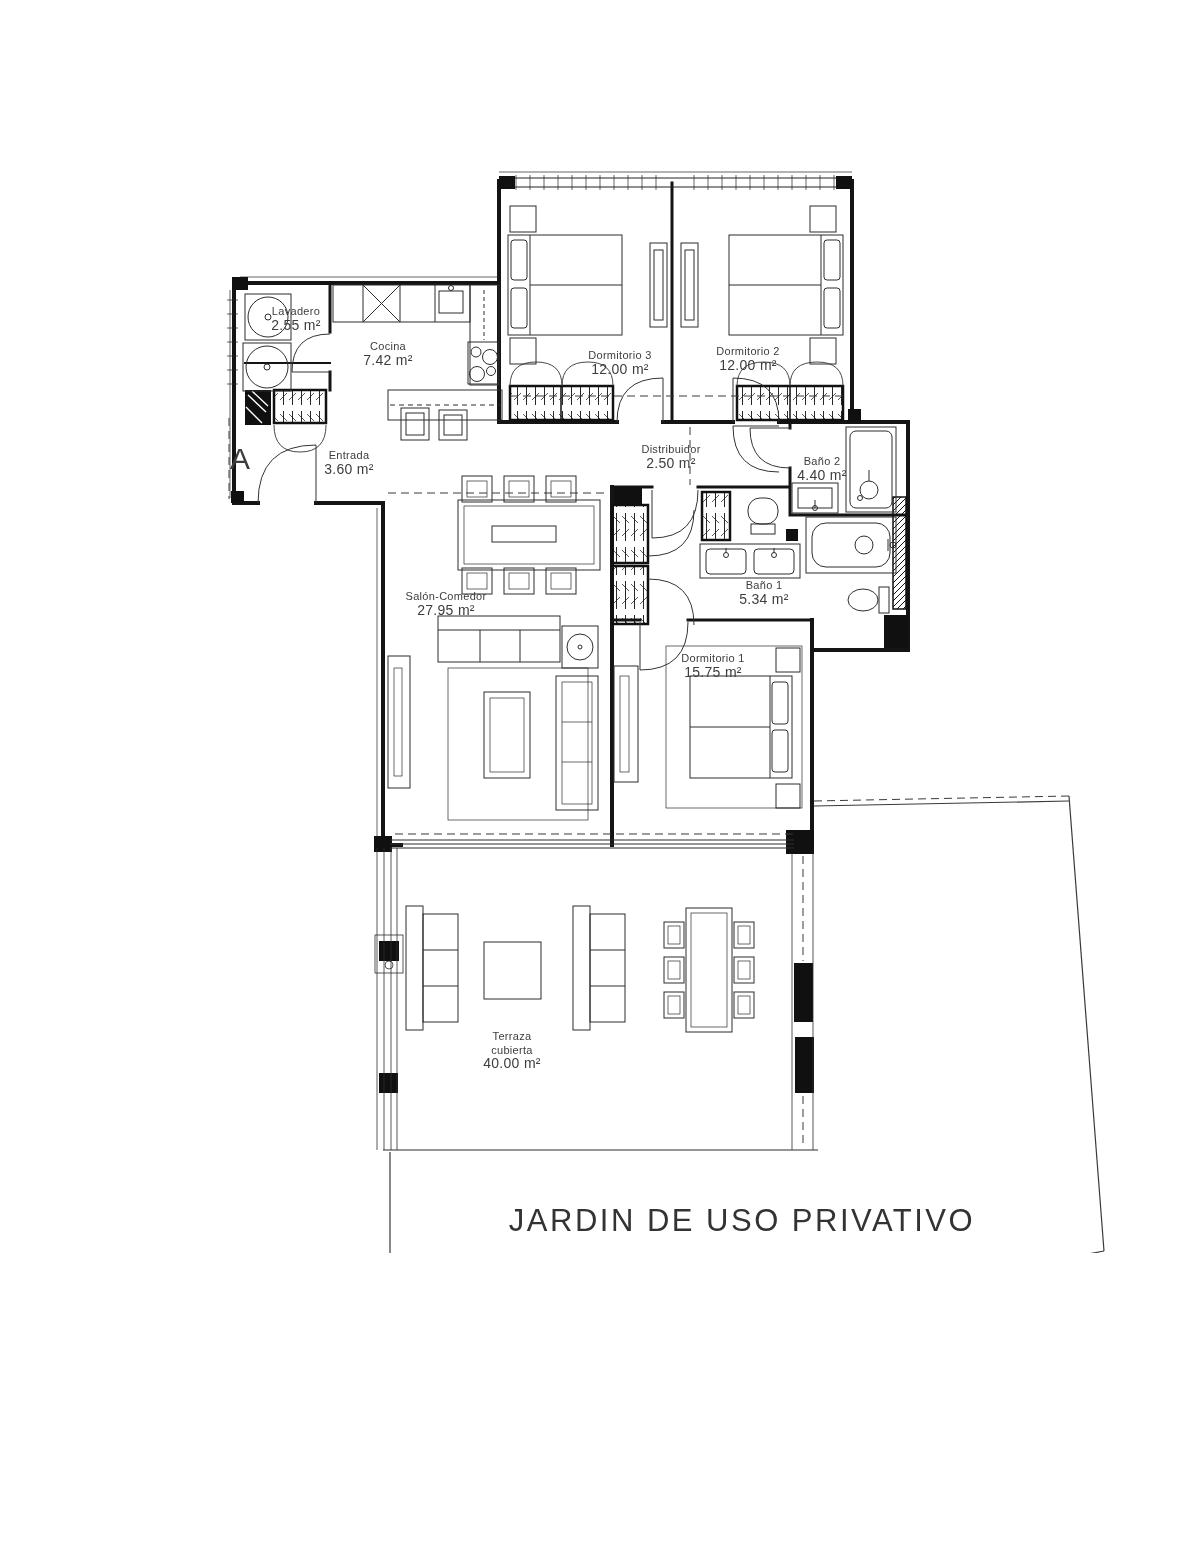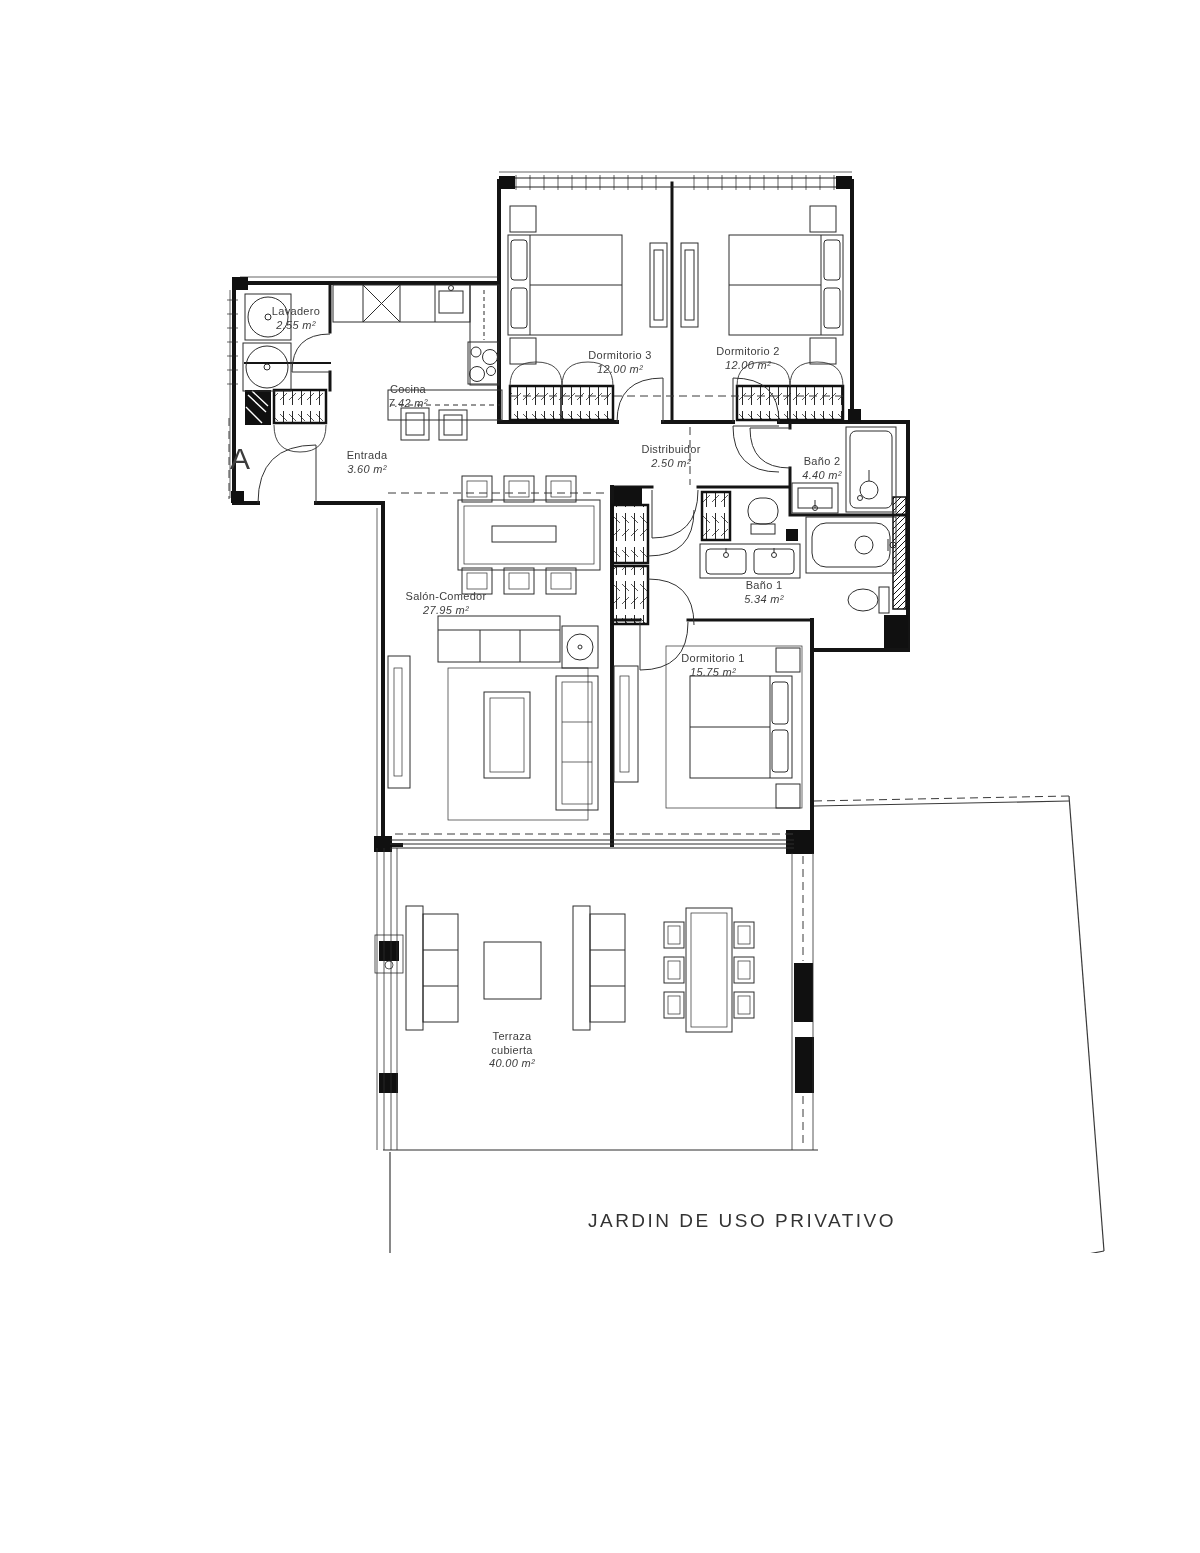--- a/index.html
+++ b/index.html
@@ -2,24 +2,24 @@
 <html><head>
 <meta charset="utf-8">
 <style>
   html,body{margin:0;padding:0;background:#ffffff;}
   .canvas{position:relative;width:1200px;height:1253px;background:#fff;overflow:hidden;
           font-family:"Liberation Sans",sans-serif;}
   svg{position:absolute;left:0;top:0;}
   .rl{position:absolute;transform:translate(-50%,-50%);text-align:center;color:#3d3d3d;
       font-size:11px;line-height:13.5px;letter-spacing:.3px;white-space:nowrap;}
   .rl .nm,.rl .nm2,.rl .area{display:block;}
-  .rl .area{font-size:11px;font-style:italic;}
+  .rl .area{font-size:14px;}
   .rl .gap{margin-top:0;}
   .garden-label{position:absolute;transform:translate(-50%,-50%);white-space:nowrap;
-      font-size:19px;letter-spacing:2.5px;color:#333;font-weight:400;}
+      font-size:31px;letter-spacing:2.5px;color:#333;font-weight:400;}
   .section-a{position:absolute;transform:translate(-50%,-50%);font-size:30px;color:#3c3c3c;}
 </style>
 </head>
 <body>
 
 <div class="canvas">
 
 <svg width="1200" height="1553" viewBox="0 0 1200 1553">
   <defs>
     <pattern id="hang" width="9" height="34" patternUnits="userSpaceOnUse">
@@ -289,25 +289,25 @@
     <path d="M1069,796 L1104,1251"></path>
     <path d="M1104,1251 L390,1386 M1106,1259 L392,1394"></path>
     <path d="M390,1152 L390,1394"></path>
   </g>
 </svg>
 
 <div class="rl" style="left:296px;top:318px;">
   <span class="nm">Lavadero</span>
   <span class="area">2.55 m²</span>
 </div>
-<div class="rl" style="left:408px;top:353px;margin-top:43px;">
+<div class="rl" style="left:388px;top:353px;">
   <span class="nm">Cocina</span>
   <span class="area">7.42 m²</span>
 </div>
-<div class="rl" style="left:349px;top:462px;margin-left:18px;">
+<div class="rl" style="left:349px;top:462px;">
   <span class="nm">Entrada</span>
   <span class="area">3.60 m²</span>
 </div>
 <div class="rl" style="left:620px;top:362px;">
   <span class="nm">Dormitorio 3</span>
   <span class="area">12.00 m²</span>
 </div>
 <div class="rl" style="left:748px;top:358px;">
   <span class="nm">Dormitorio 2</span>
   <span class="area">12.00 m²</span>

